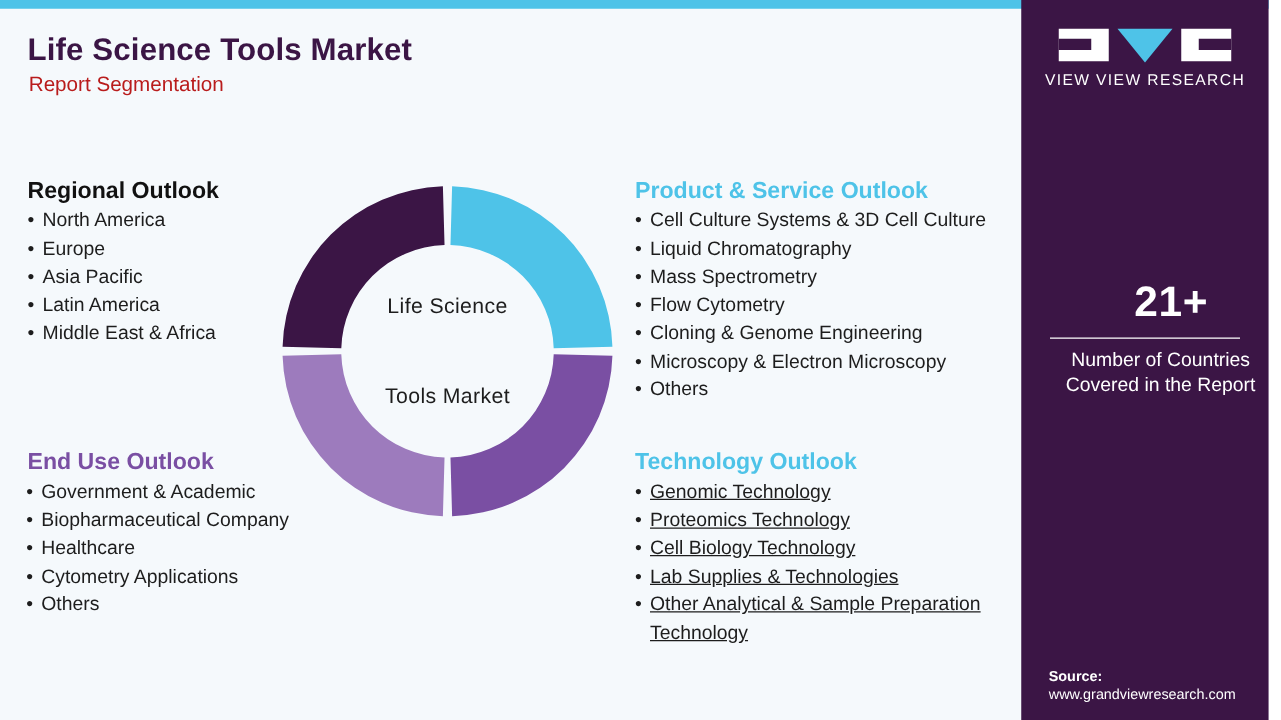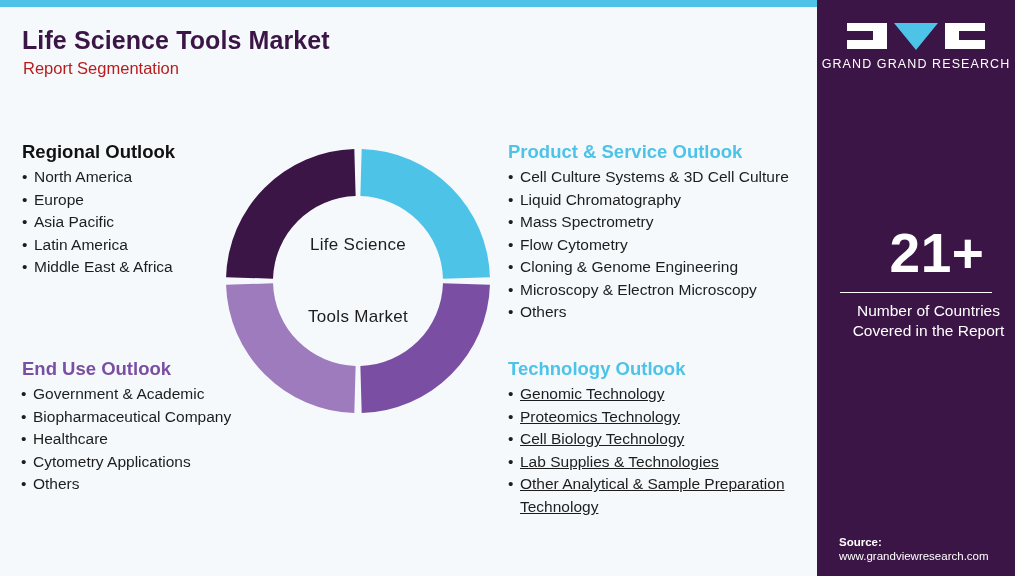--- a/index.html
+++ b/index.html
@@ -84,21 +84,21 @@
   }
   #stat-block {
     position: absolute;
     left: 0;
     top: 225px;
     width: 198px;
     text-align: center;
     color: #ffffff;
   }
   #stat-value {
-    font-size: 55px;
+    font-size: 34px;
     font-weight: bold;
     letter-spacing: 0.5px;
     line-height: 1.05;
     padding-left: 42px;
   }
   #stat-rule {
     width: 152px;
     height: 1px;
     background: #ffffff;
     margin: 9px auto 8px auto;
@@ -276,21 +276,21 @@
     <div>Tools Market</div>
   </div>
 
   <div id="right-panel">
     <div id="logo-wrap">
       <div id="logo-marks">
         <div class="logo-box left"></div>
         <div class="logo-tri"></div>
         <div class="logo-box right"></div>
       </div>
-      <div id="logo-text">GRAND GRAND RESEARCH</div>
+      <div id="logo-text">VIEW VIEW RESEARCH</div>
     </div>
 
     <div id="stat-block">
       <div id="stat-value">21+</div>
       <div id="stat-rule"></div>
       <div class="stat-line">Number of Countries</div>
       <div class="stat-line">Covered in the Report</div>
     </div>
 
     <div id="source-block">

